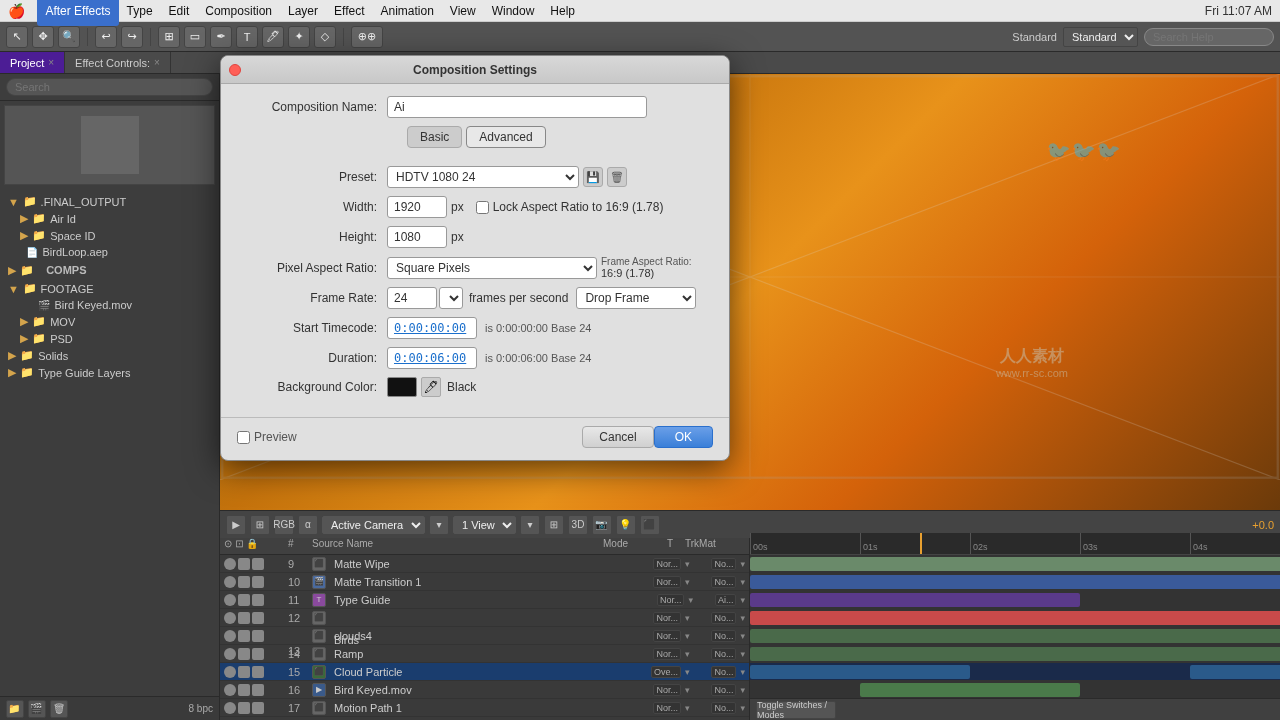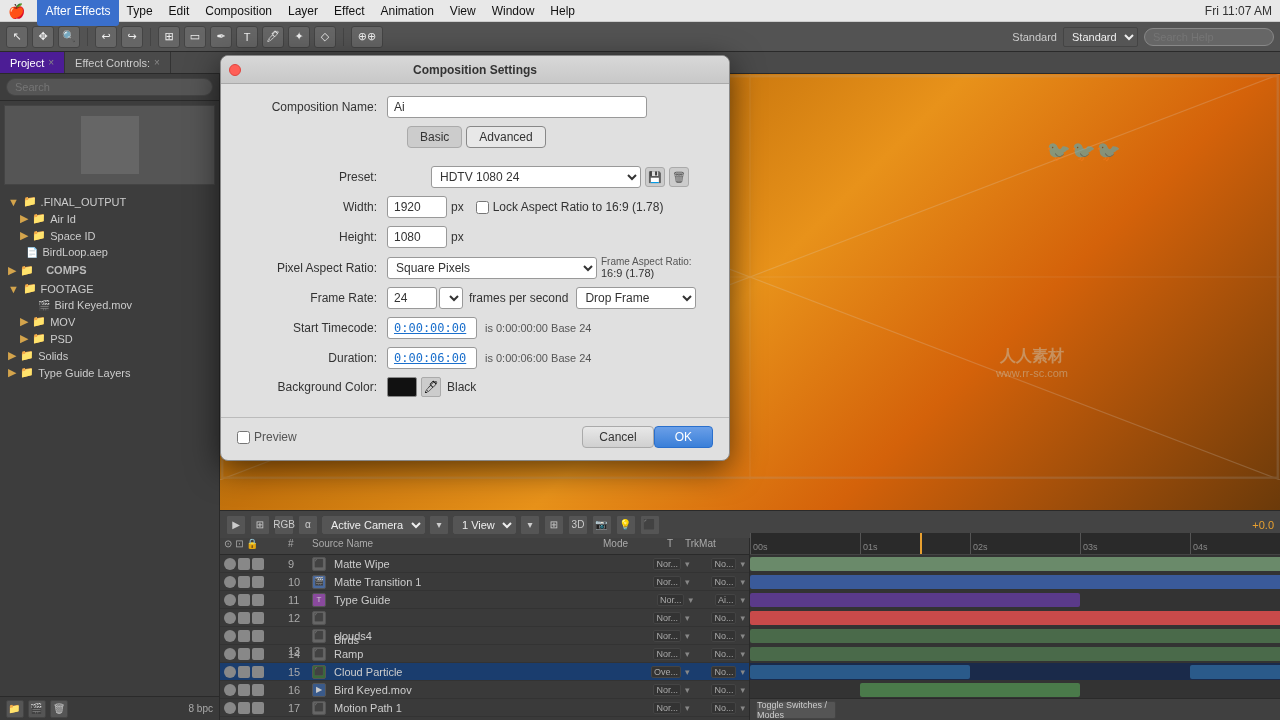--- a/index.html
+++ b/index.html
@@ -447,21 +447,21 @@
       font-size: 12px;
       color: #333;
       height: 22px;
       padding: 0 4px;
     }
     .dialog-preset-row {
       display: flex;
       align-items: center;
       gap: 4px;
     }
-    .dialog-preset-select { width: 210px; margin-left: 44px; }
+    .dialog-preset-select { width: 192px; }
     .dialog-icon-btn {
       width: 20px; height: 20px;
       background: #ccc;
       border: 1px solid #aaa;
       border-radius: 3px;
       display: flex; align-items: center; justify-content: center;
       font-size: 11px;
       color: #555;
       cursor: pointer;
     }

